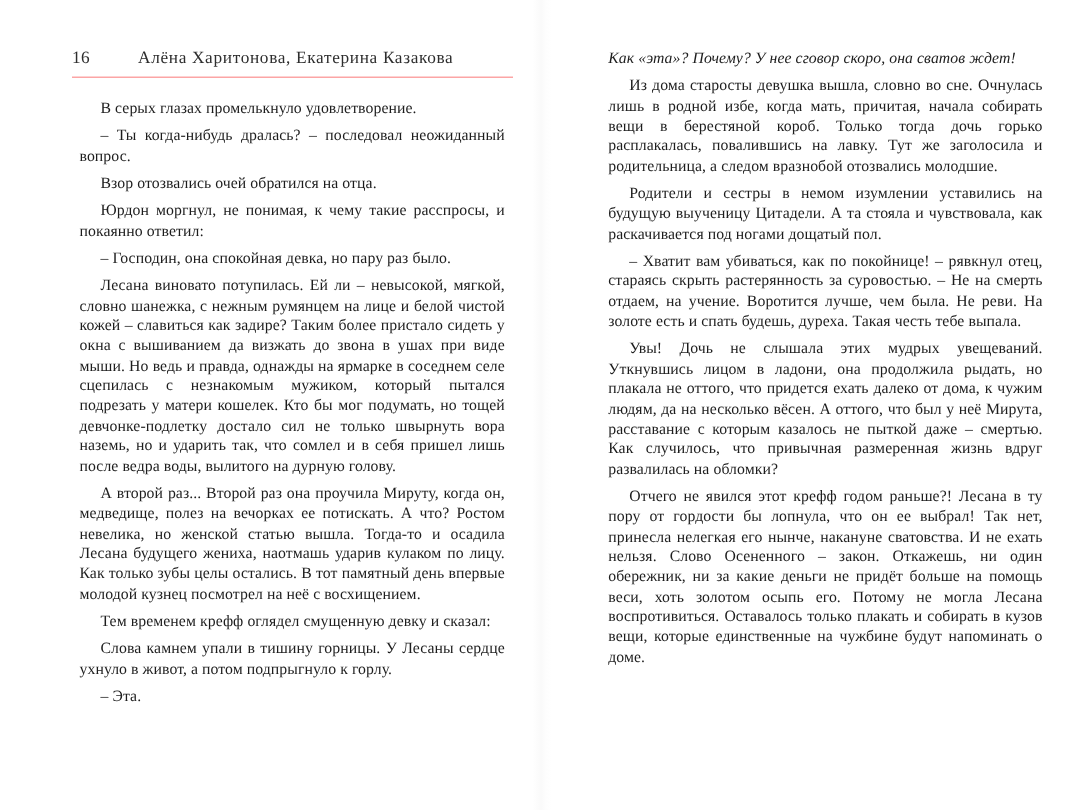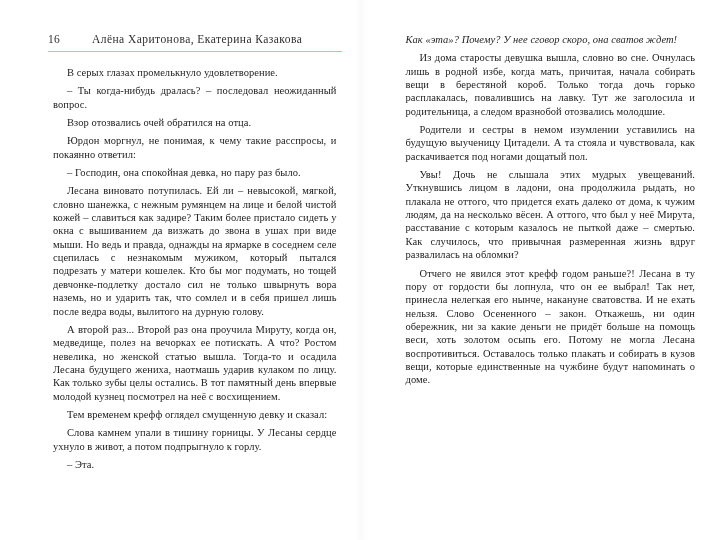--- a/index.html
+++ b/index.html
@@ -143,19 +143,20 @@
       <p>Слова камнем упали в тишину горницы. У Лесаны сердце ухнуло в живот, а потом подпрыгнуло к горлу.</p>
       <p>– Эта.</p>
     </div>
   </div>
 
   <div class="page page-right">
     <div class="body-text">
       <p class="noindent">Как «эта»? Почему? У нее сговор скоро, она сватов ждет!</p>
       <p>Из дома старосты девушка вышла, словно во сне. Очнулась лишь в родной избе, когда мать, причитая, начала собирать вещи в берестяной короб. Только тогда дочь горько расплакалась, повалившись на лавку. Тут же заголосила и родительница, а следом вразнобой отозвались молодшие.</p>
       <p>Родители и сестры в немом изумлении уставились на будущую выученицу Цитадели. А та стояла и чувствовала, как раскачивается под ногами дощатый пол.</p>
+      <p>– Хватит вам убиваться, как по покойнице! – рявкнул отец, стараясь скрыть растерянность за суровостью. – Не на смерть отдаем, на учение. Воротится лучше, чем была. Не реви. На золоте есть и спать будешь, дуреха. Такая честь тебе выпала.</p>
       <p>Увы! Дочь не слышала этих мудрых увещеваний. Уткнувшись лицом в ладони, она продолжила рыдать, но плакала не оттого, что придется ехать далеко от дома, к чужим людям, да на несколько вёсен. А оттого, что был у неё Мирута, расставание с которым казалось не пыткой даже – смертью. Как случилось, что привычная размеренная жизнь вдруг развалилась на обломки?</p>
       <p>Отчего не явился этот крефф годом раньше?! Лесана в ту пору от гордости бы лопнула, что он ее выбрал! Так нет, принесла нелегкая его нынче, накануне сватовства. И не ехать нельзя. Слово Осененного – закон. Откажешь, ни один обережник, ни за какие деньги не придёт больше на помощь веси, хоть золотом осыпь его. Потому не могла Лесана воспротивиться. Оставалось только плакать и собирать в кузов вещи, которые единственные на чужбине будут напоминать о доме.</p>
     </div>
   </div>
 
   <div class="gutter-shade"></div>
 </div>
 
 </body></html>

